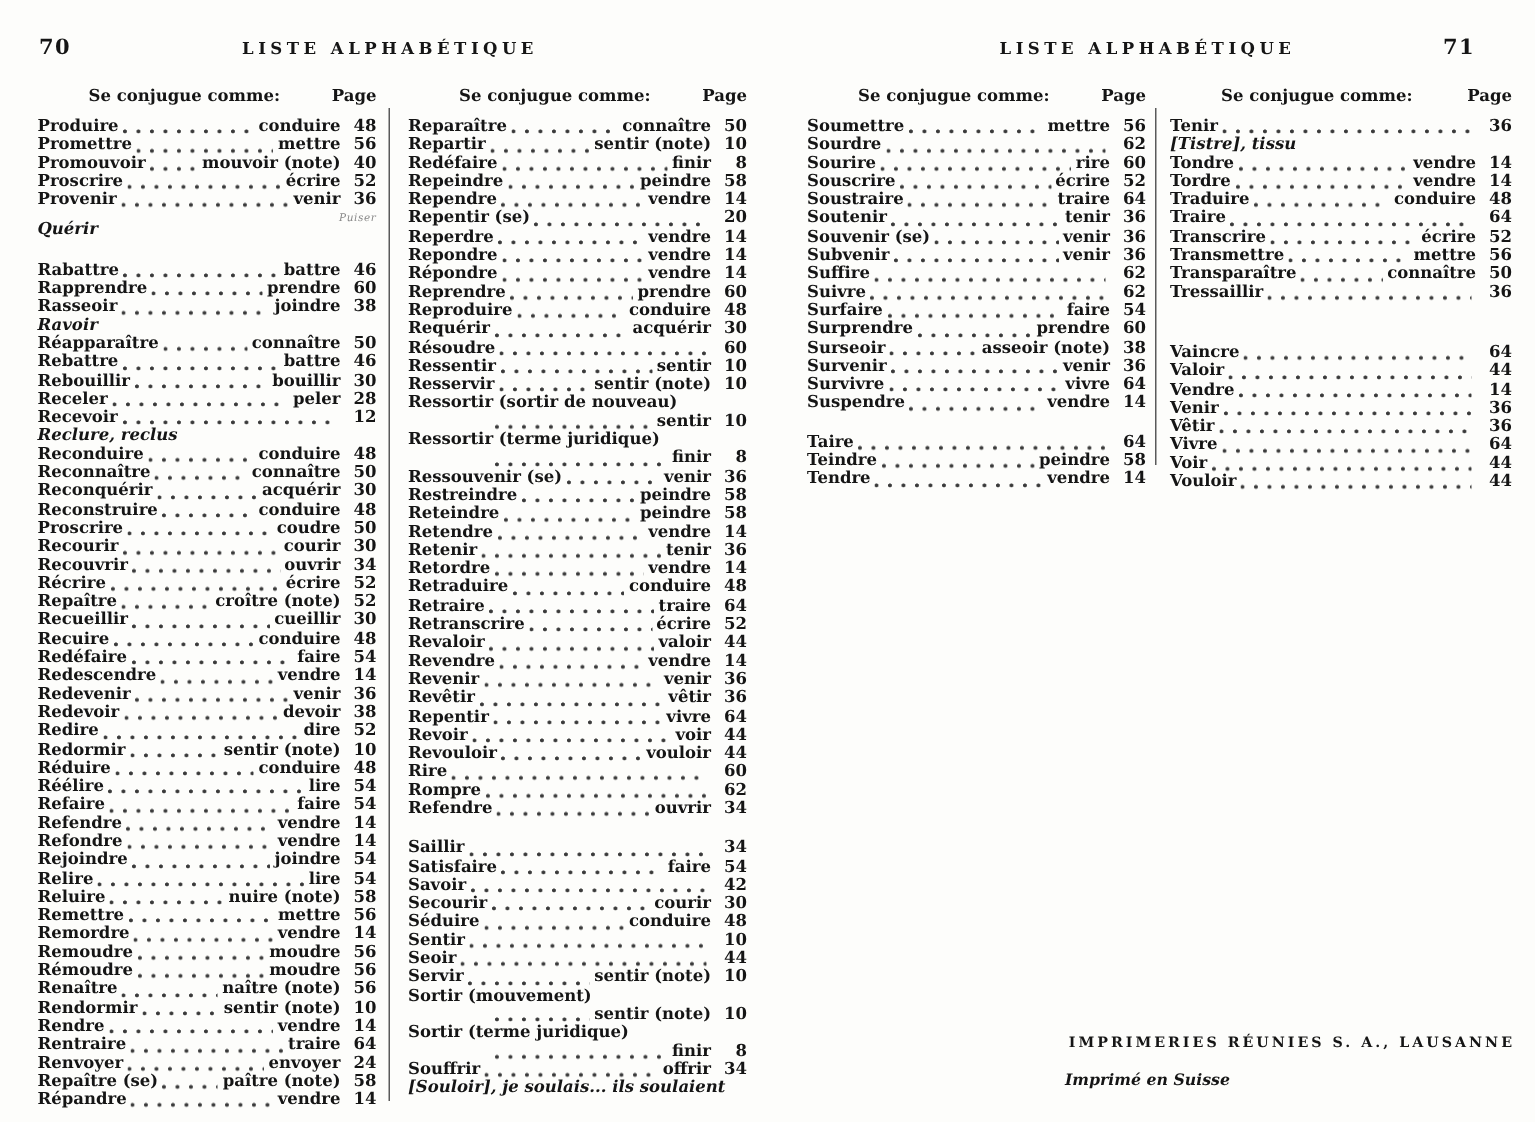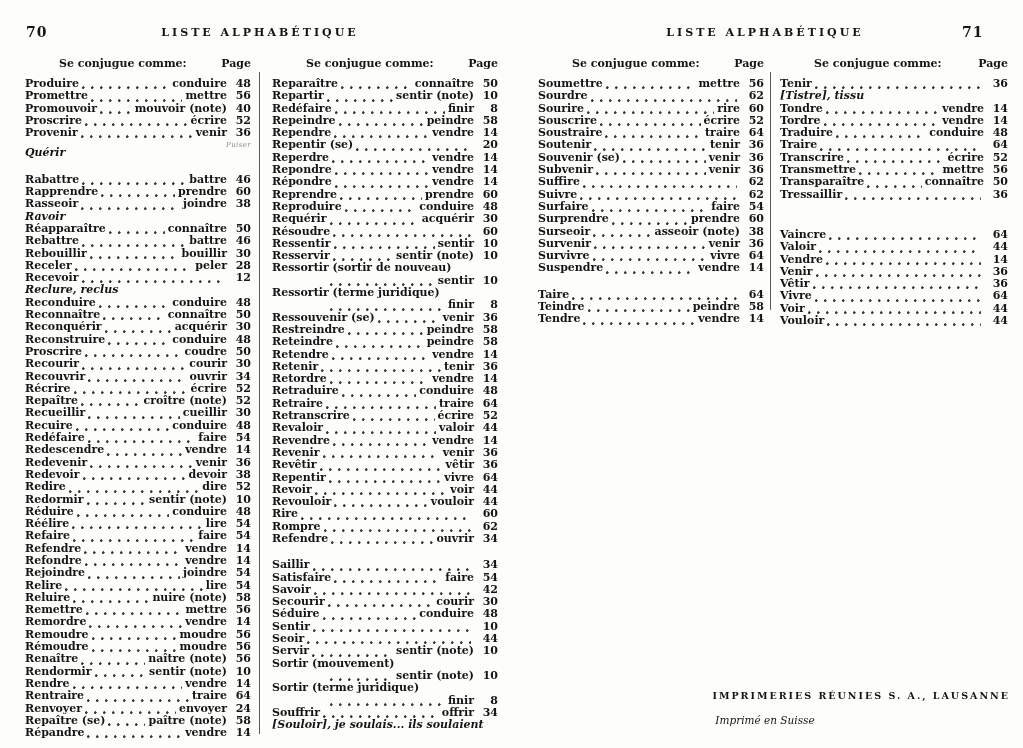--- a/index.html
+++ b/index.html
@@ -52,21 +52,21 @@
   .vrule{position:absolute;width:1px;background:#5a5a5a;}
   #vrule1{left:259px;top:72px;height:662px;}
   #vrule2{left:770px;top:72px;height:238px;}
 
   .footer-line1{
     position:absolute;left:520px;width:490px;top:690px;text-align:right;
     font-size:9.5px;font-weight:bold;letter-spacing:2px;
   }
   .footer-line2{
     position:absolute;left:520px;width:490px;top:714px;text-align:center;
-    font-size:10.5px;font-style:italic;font-weight:normal;
+    font-size:10.5px;font-style:italic;font-weight:bold;
   }
 </style>
 </head>
 <body>
 
 <div class="page-num" id="pnum-left">70</div>
 <div class="running-title" id="title-left">LISTE ALPHABÉTIQUE</div>
 <div class="running-title" id="title-right">LISTE ALPHABÉTIQUE</div>
 <div class="page-num" id="pnum-right">71</div>
 

